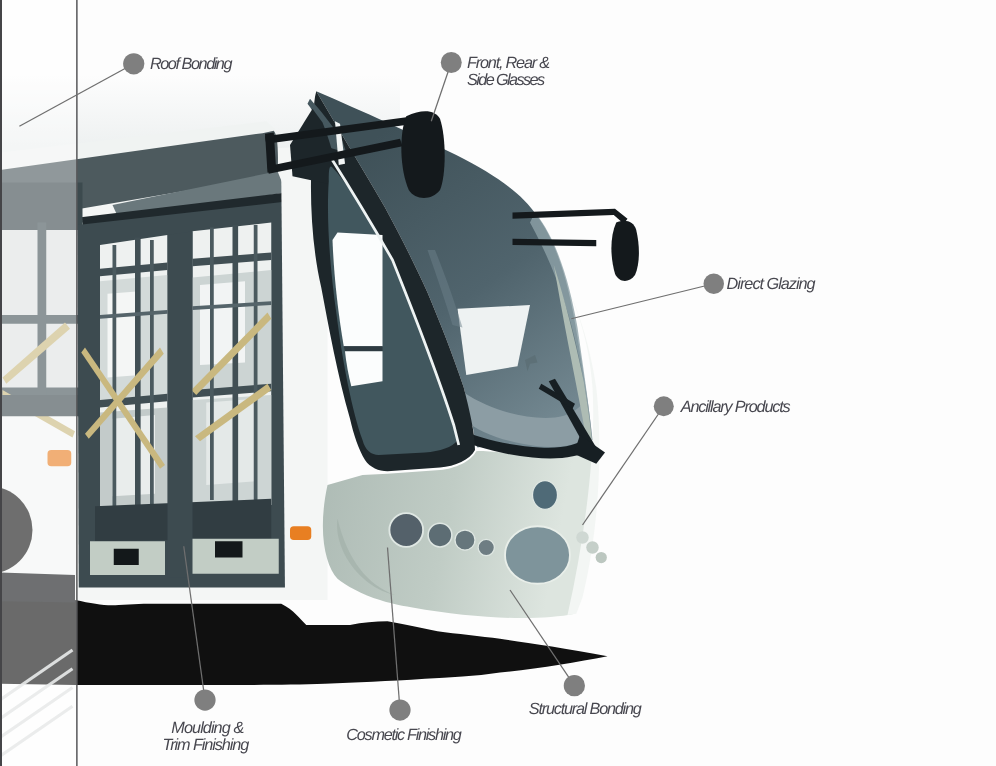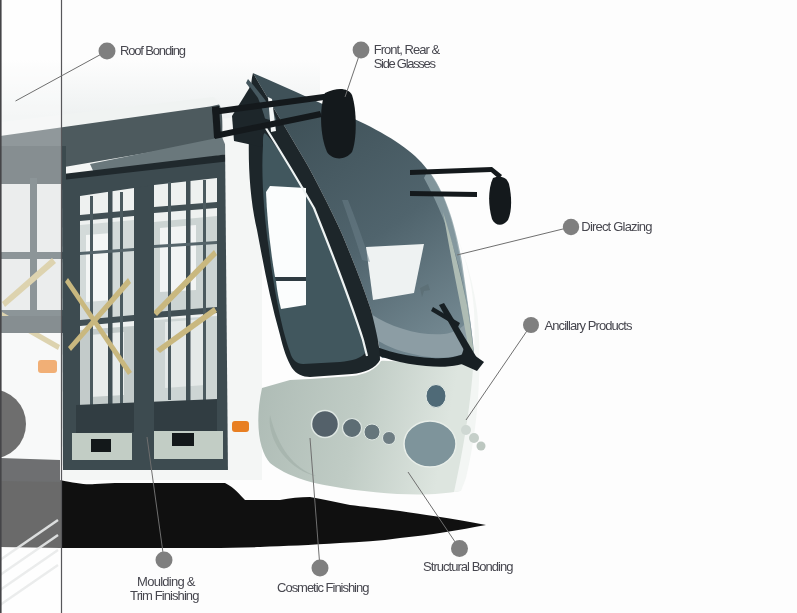--- a/index.html
+++ b/index.html
@@ -1,17 +1,17 @@
 <!DOCTYPE html>
 <html><head>
 <meta charset="utf-8">
 <style>
   html,body{margin:0;padding:0;background:#fff;}
   #stage{position:relative;width:797px;height:613px;overflow:hidden;background:#fdfdfd;
-         font-family:"Liberation Sans",sans-serif;}
+         font-family:"Liberation Sans",sans-serif;font-style:italic;}
   svg{display:block}
 </style>
 </head>
 <body>
 <div id="stage">
 <svg width="797" height="613" viewBox="0 0 797 613">
 <defs>
   <linearGradient id="glass" gradientUnits="userSpaceOnUse" x1="300" y1="110" x2="470" y2="350">
     <stop offset="0" stop-color="#3f5158"></stop>
     <stop offset="0.5" stop-color="#50646d"></stop>

